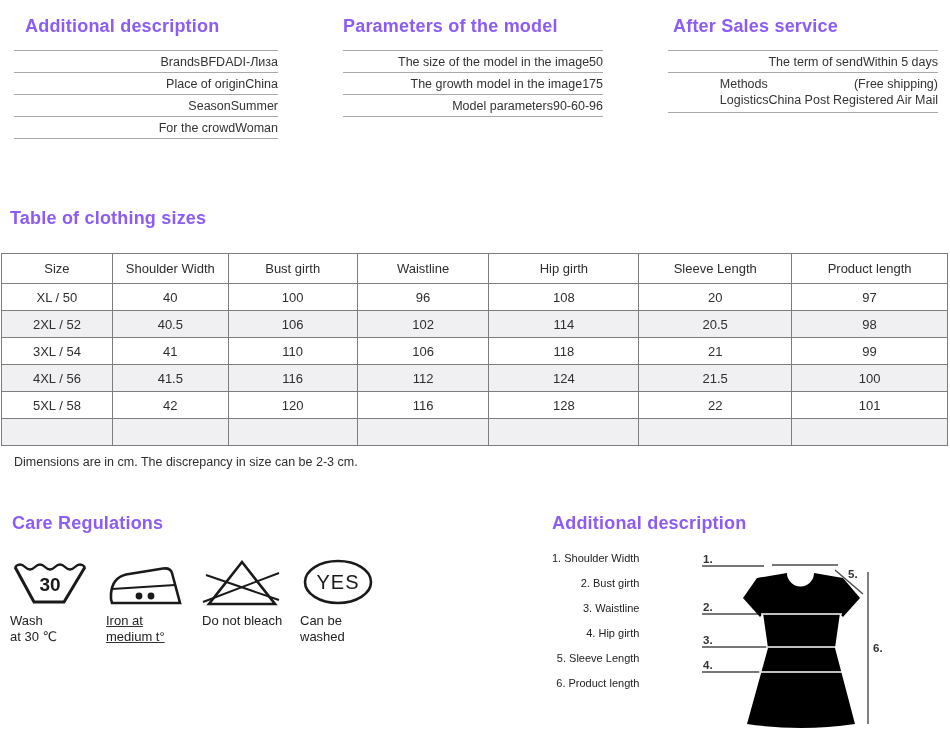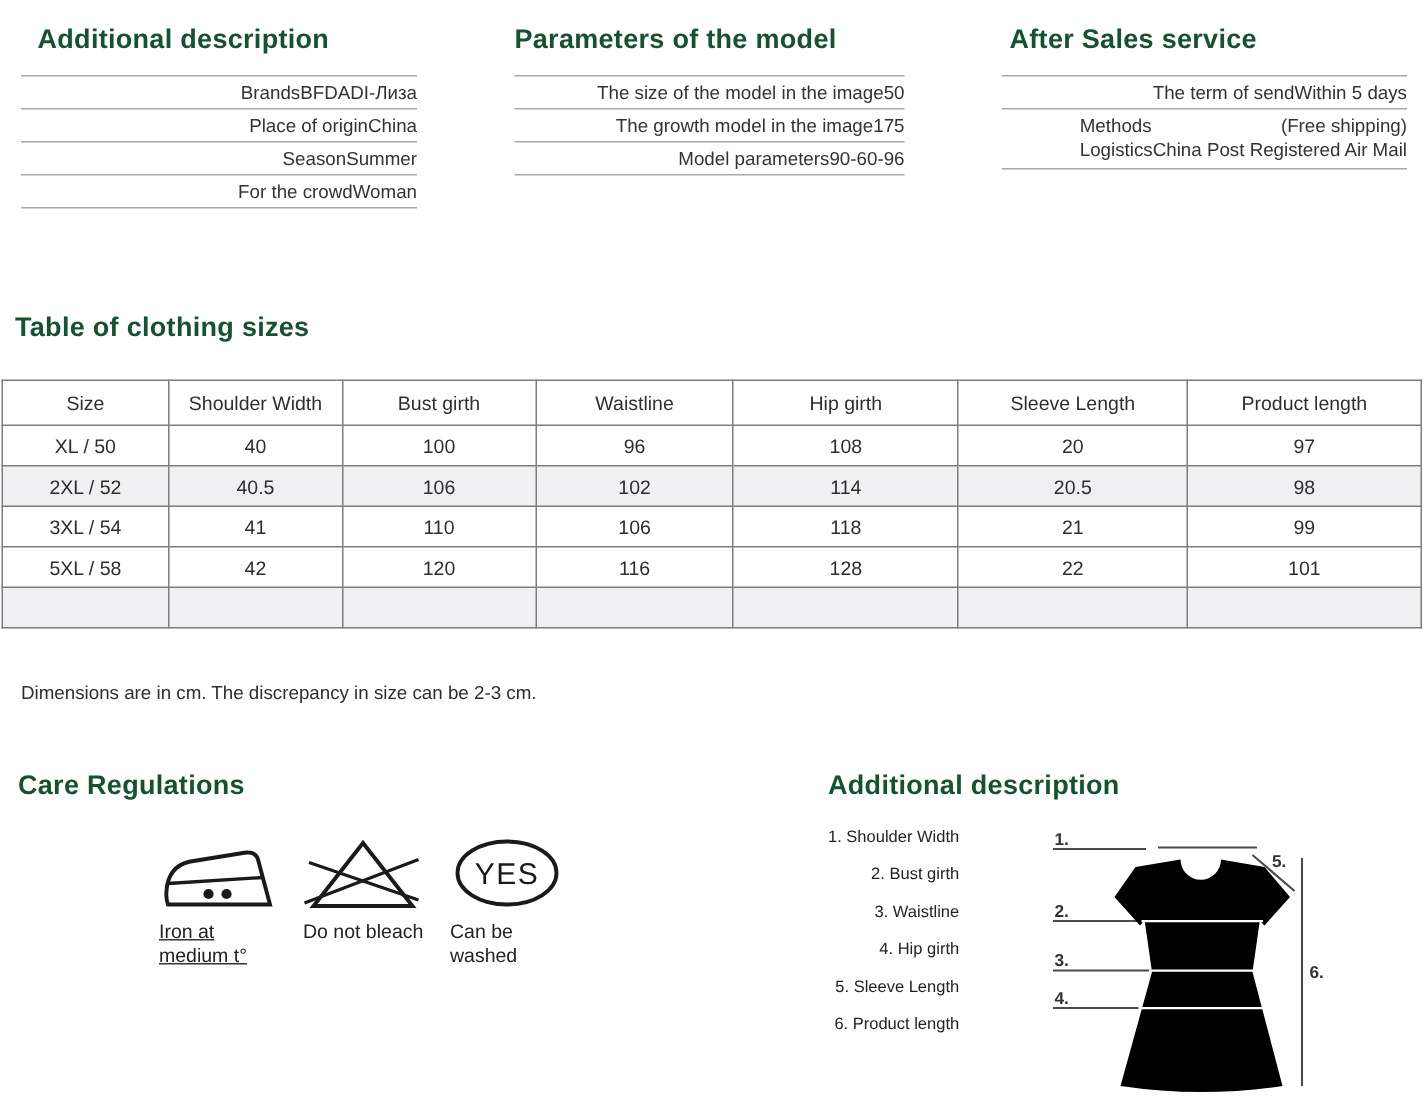--- a/index.html
+++ b/index.html
@@ -5,21 +5,21 @@
   * { margin:0; padding:0; box-sizing:border-box; }
   html,body { background:#fff; }
   body {
     font-family:"Liberation Sans","DejaVu Sans",sans-serif;
     color:#333;
   }
   #screen {
     position:relative; width:950px; height:737px; background:#fff; overflow:hidden;
   }
   .sec-title {
-    font-size:18px; font-weight:600; color:#14532d; letter-spacing:0.2px;
+    font-size:18px; font-weight:600; color:#8b5cf6; letter-spacing:0.2px;
   }
   
   .desc-block { position:absolute; top:16px; }
   .desc-block .sec-title { margin-bottom:13px; }
   .desc-block .sec-title.indent { margin-left:11px; }
   .desc-rows { border-top:1px solid #a8a8a8; }
   .desc-row {
     display:flex; justify-content:flex-end; align-items:center;
     height:22px; border-bottom:1px solid #a8a8a8; font-size:12.5px;
   }
@@ -158,20 +158,29 @@
       </tr>
       <tr>
         <td>3XL / 54</td>
         <td>41</td>
         <td>110</td>
         <td>106</td>
         <td>118</td>
         <td>21</td>
         <td>99</td>
       </tr>
+      <tr class="alt">
+        <td>4XL / 56</td>
+        <td>41.5</td>
+        <td>116</td>
+        <td>112</td>
+        <td>124</td>
+        <td>21.5</td>
+        <td>100</td>
+      </tr>
       <tr>
         <td>5XL / 58</td>
         <td>42</td>
         <td>120</td>
         <td>116</td>
         <td>128</td>
         <td>22</td>
         <td>101</td>
       </tr>
       <tr class="alt">
@@ -183,20 +192,31 @@
         <td></td>
         <td></td>
       </tr>
     </tbody>
   </table>
 
   <div class="table-note">Dimensions are in cm. The discrepancy in size can be 2-3 cm.</div>
 
   <h2 class="sec-title care-title">Care Regulations</h2>
 
+  <div class="care-item" style="left:10px; width:84px;">
+    <div class="icon-box">
+      <svg class="care-icon" width="80" height="48" viewBox="0 0 80 48">
+        <path d="M5,9 L24,44 L54,44 L75,9" stroke-width="3" fill="none"></path>
+        <path d="M5,9 Q10,4 15,9 T25,9 T35,9 T45,9 T55,9 T65,9 T75,9" stroke-width="2.4" fill="none"></path>
+        <text x="40" y="33" text-anchor="middle" font-size="19" font-weight="bold" fill="#1a1a1a" stroke="none">30</text>
+      </svg>
+    </div>
+    <div class="care-label">Wash
+at 30 ℃</div>
+  </div>
 
   <div class="care-item" style="left:106px; width:92px;text-decoration:underline;">
     <div class="icon-box">
       <svg class="care-icon" width="78" height="48" viewBox="0 0 78 48">
         <path d="M6,45 L74,45 L66,15 Q64.5,9.5 57,10.5 L20,16.5 Q6,20 5,36 Q4.5,41 6,45 Z" stroke-width="2.6" fill="none"></path>
         <path d="M6,31 L69,27" stroke-width="2.2" fill="none"></path>
         <circle cx="33" cy="38" r="3.4" fill="#1a1a1a" stroke="none"></circle>
         <circle cx="45" cy="38" r="3.4" fill="#1a1a1a" stroke="none"></circle>
       </svg>
     </div>

